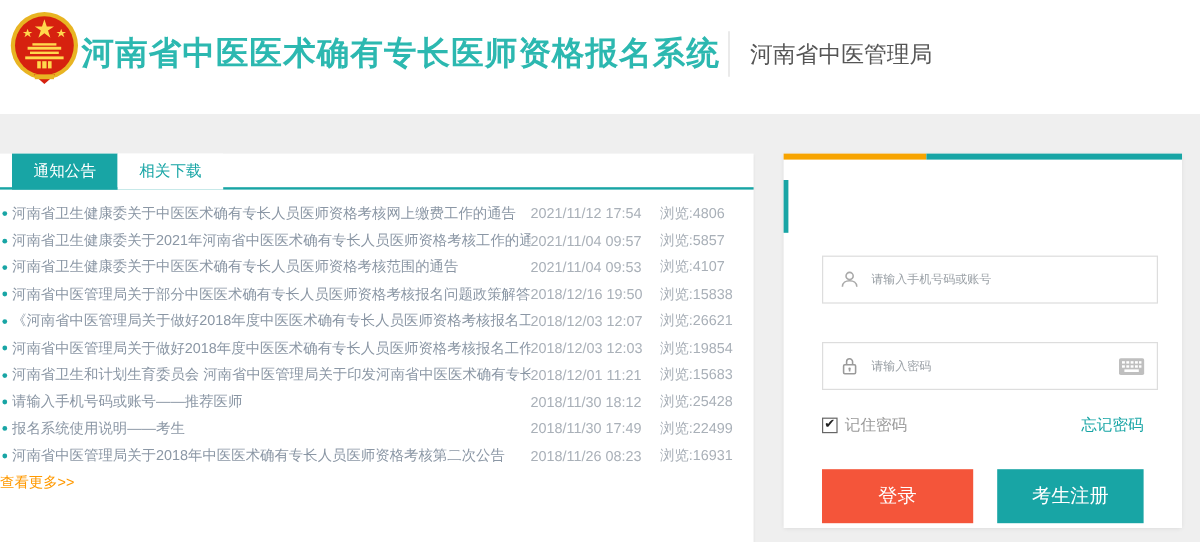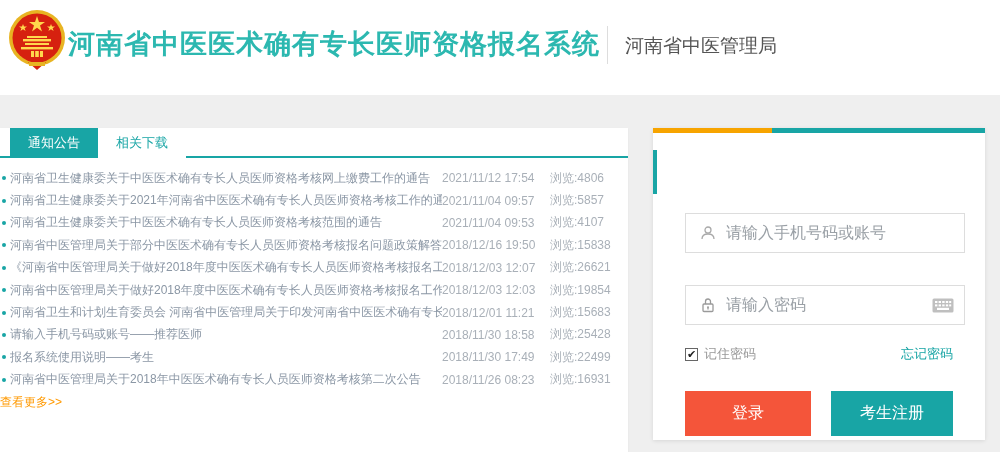--- a/index.html
+++ b/index.html
@@ -46,21 +46,21 @@
   .top-bar .seg-orange{width:119px; background:var(--bar-orange);}
   .top-bar .seg-teal{flex:1; background:var(--teal);}
   .login-head{position:relative; margin-top:17px; height:44px;}
   .login-accent{position:absolute; left:0; top:0; width:4px; height:44px; background:var(--teal);}
   .login-title{position:absolute; left:47px; top:7px; font-size:21px; color:var(--text-dark);}
   .field{position:relative; margin:0 0 0 32px; width:280px; height:40px; border:1px solid #ddd;
     display:flex; align-items:center; background:#fff;}
   .field.account{margin-top:19px;}
   .field.password{margin-top:32px;}
   .field .f-icon{margin:0 10px 0 14px; flex:0 0 auto; display:flex;}
-  .field input{flex:1 1 auto; border:none; outline:none; font-size:16px; color:#555; min-width:0;
+  .field input{flex:1 1 auto; border:none; outline:none; font-size:10px; color:#555; min-width:0;
     font-family:Liberation Serif, serif; background:transparent;}
   .field input::placeholder{color:#9aa0a6;}
   .kbd-icon{margin-right:10px; flex:0 0 auto; cursor:pointer; display:flex;}
   .remember-row{margin:20px 32px 0 32px; display:flex; align-items:center; font-size:13px;}
   .checkbox{width:13px; height:13px; border:1px solid #666; background:#fff; display:inline-flex;
     align-items:center; justify-content:center; font-size:11px; color:#222; cursor:pointer; line-height:1;}
   .remember-label{margin-left:6px; color:#999;}
   .forgot-link{margin-left:auto; color:var(--teal); cursor:pointer; text-decoration:none;}
   .btn-row{margin:28px 32px 0 32px; display:flex;}
   .btn{height:45px; border:none; color:#fff; font-size:16px; cursor:pointer;
@@ -143,21 +143,21 @@
         </div>
         <div class="notice-row">
           <span class="bullet"></span>
           <span class="n-title">河南省卫生和计划生育委员会 河南省中医管理局关于印发河南省中医医术确有专长人...</span>
           <span class="n-date">2018/12/01 11:21</span>
           <span class="n-views">浏览:15683</span>
         </div>
         <div class="notice-row">
           <span class="bullet"></span>
           <span class="n-title">请输入手机号码或账号——推荐医师</span>
-          <span class="n-date">2018/11/30 18:58</span>
+          <span class="n-date">2018/11/30 18:12</span>
           <span class="n-views">浏览:25428</span>
         </div>
         <div class="notice-row">
           <span class="bullet"></span>
           <span class="n-title">报名系统使用说明——考生</span>
           <span class="n-date">2018/11/30 17:49</span>
           <span class="n-views">浏览:22499</span>
         </div>
         <div class="notice-row">
           <span class="bullet"></span>

